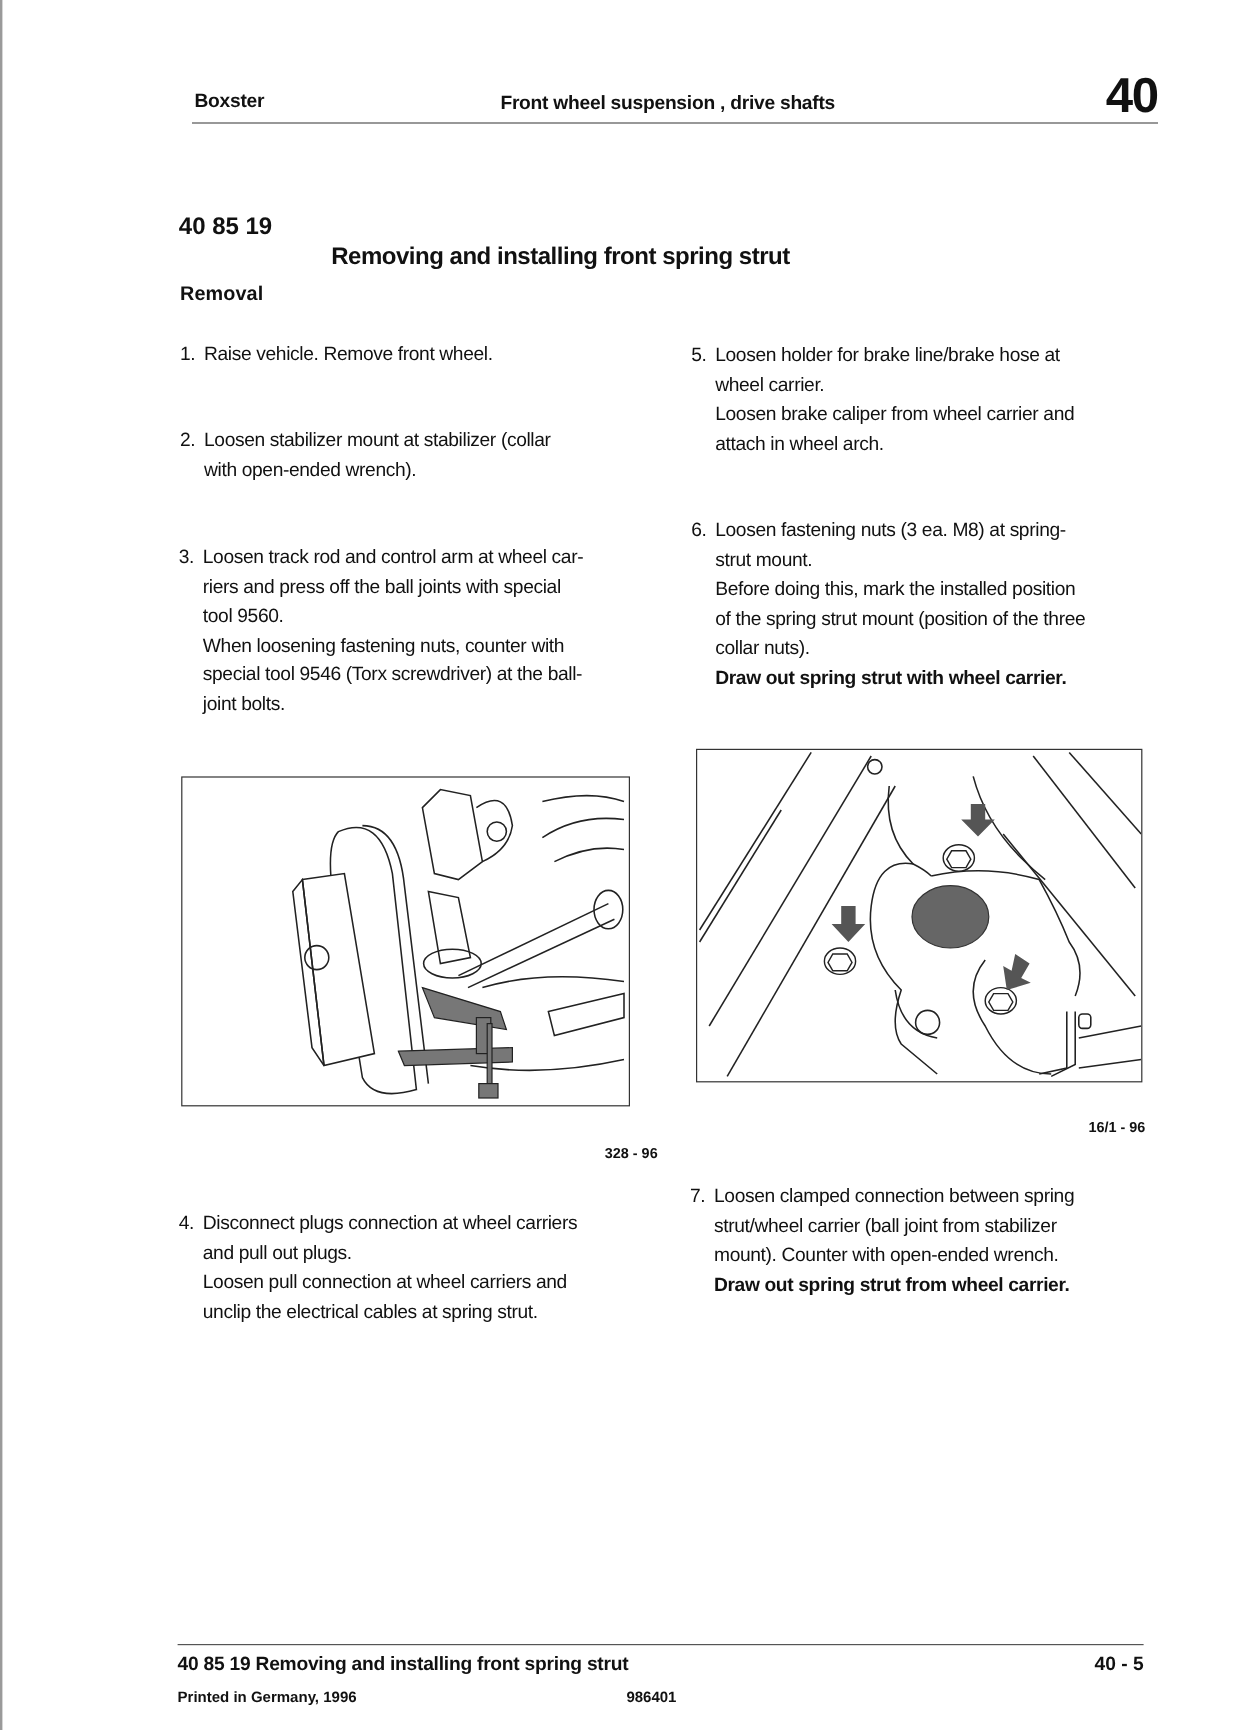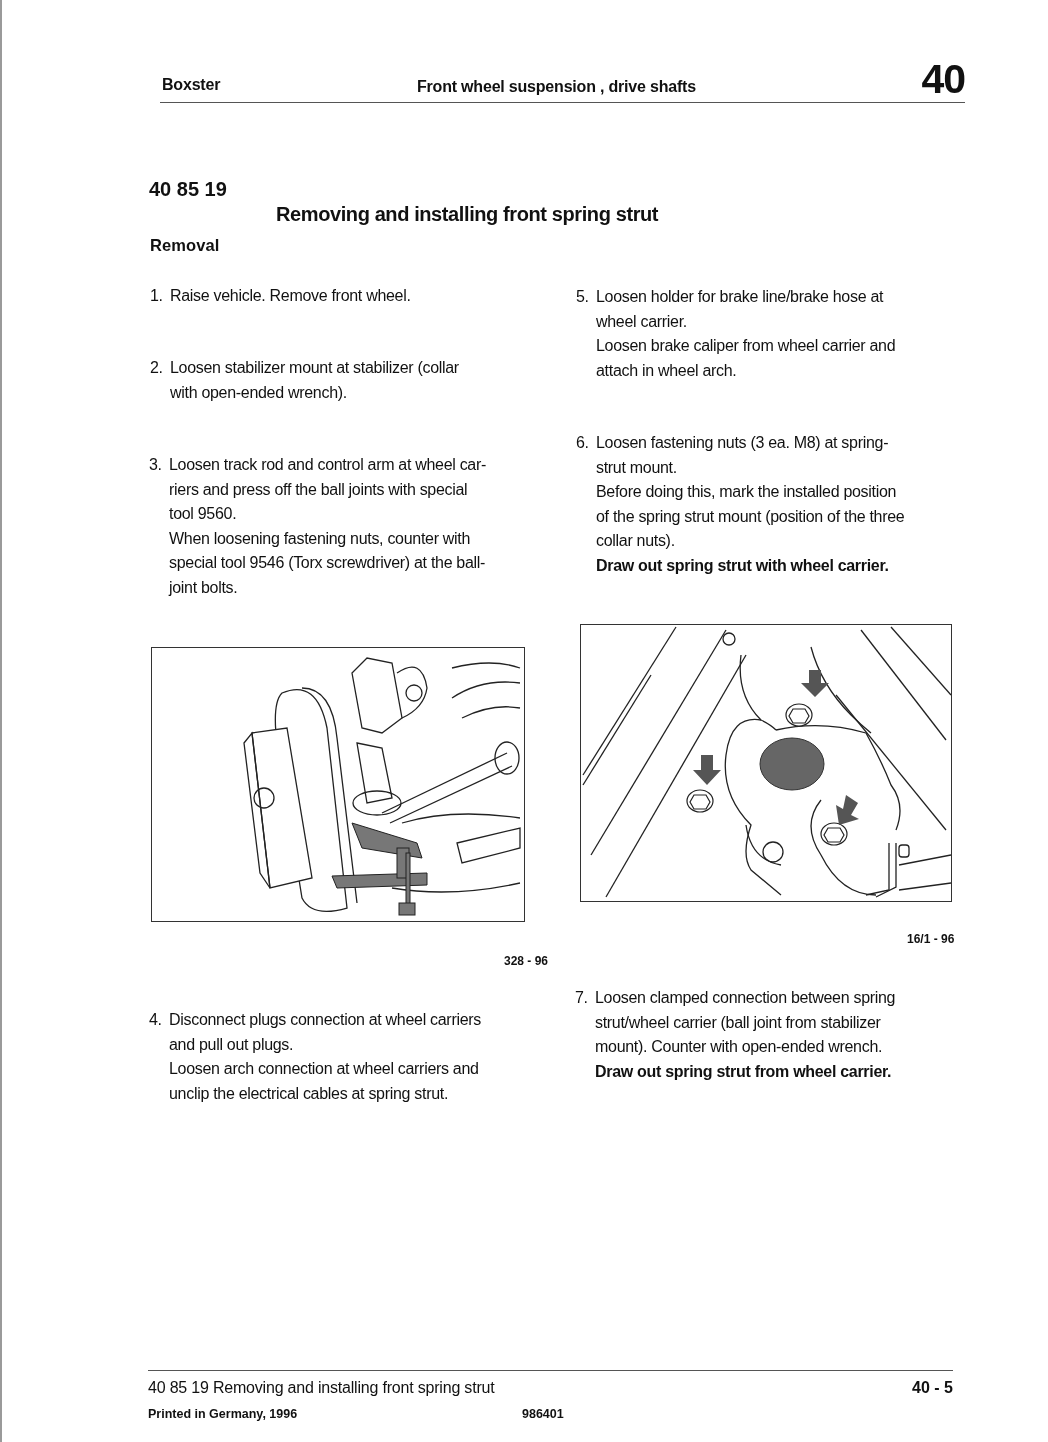--- a/index.html
+++ b/index.html
@@ -17,21 +17,21 @@
   .subhead { position: absolute; left: 150px; top: 236px; font-size: 16.5px; font-weight: bold; letter-spacing: 0.1px; }
   .step { position: absolute; font-size: 16px; line-height: 24.5px; letter-spacing: -0.3px; width: 390px; }
   .step .num { position: absolute; left: 0; top: 0; }
   .step .body { margin-left: 20px; }
   .step .line { display: block; white-space: nowrap; }
   .step .bold { font-weight: bold; }
   .fig { position: absolute; border: 1.5px solid #333; background: #fff; overflow: hidden; }
   .fig svg { display: block; }
   .cap { position: absolute; font-size: 12px; font-weight: bold; }
   .footer-rule { position: absolute; left: 148px; top: 1370px; width: 805px; border-top: 1.5px solid #555; }
-  .f-title { position: absolute; left: 148px; top: 1379px; font-size: 16px; font-weight: normal; letter-spacing: -0.2px; }
+  .f-title { position: absolute; left: 148px; top: 1379px; font-size: 16px; font-weight: bold; letter-spacing: -0.2px; }
   .f-page { position: absolute; right: 95px; top: 1379px; font-size: 16px; font-weight: bold; }
   .f-print { position: absolute; left: 148px; top: 1407px; font-size: 12.5px; font-weight: bold; }
   .f-code { position: absolute; left: 522px; top: 1407px; font-size: 12.5px; font-weight: bold; }
 </style>
 </head>
 <body>
 
 <div class="left-edge"></div>
 
 <div class="header">
@@ -66,21 +66,21 @@
       <span class="line">When loosening fastening nuts, counter with</span>
       <span class="line">special tool 9546 (Torx screwdriver) at the ball-</span>
       <span class="line">joint bolts.</span>
     </div>
   </div>
 <div class="step" style="left:149px; top:1008px;">
     <span class="num">4.</span>
     <div class="body">
       <span class="line">Disconnect plugs connection at wheel carriers</span>
       <span class="line">and pull out plugs.</span>
-      <span class="line">Loosen arch connection at wheel carriers and</span>
+      <span class="line">Loosen pull connection at wheel carriers and</span>
       <span class="line">unclip the electrical cables at spring strut.</span>
     </div>
   </div>
 <div class="step" style="left:576px; top:285px;">
     <span class="num">5.</span>
     <div class="body">
       <span class="line">Loosen holder for brake line/brake hose at</span>
       <span class="line">wheel carrier.</span>
       <span class="line">Loosen brake caliper from wheel carrier and</span>
       <span class="line">attach in wheel arch.</span>

